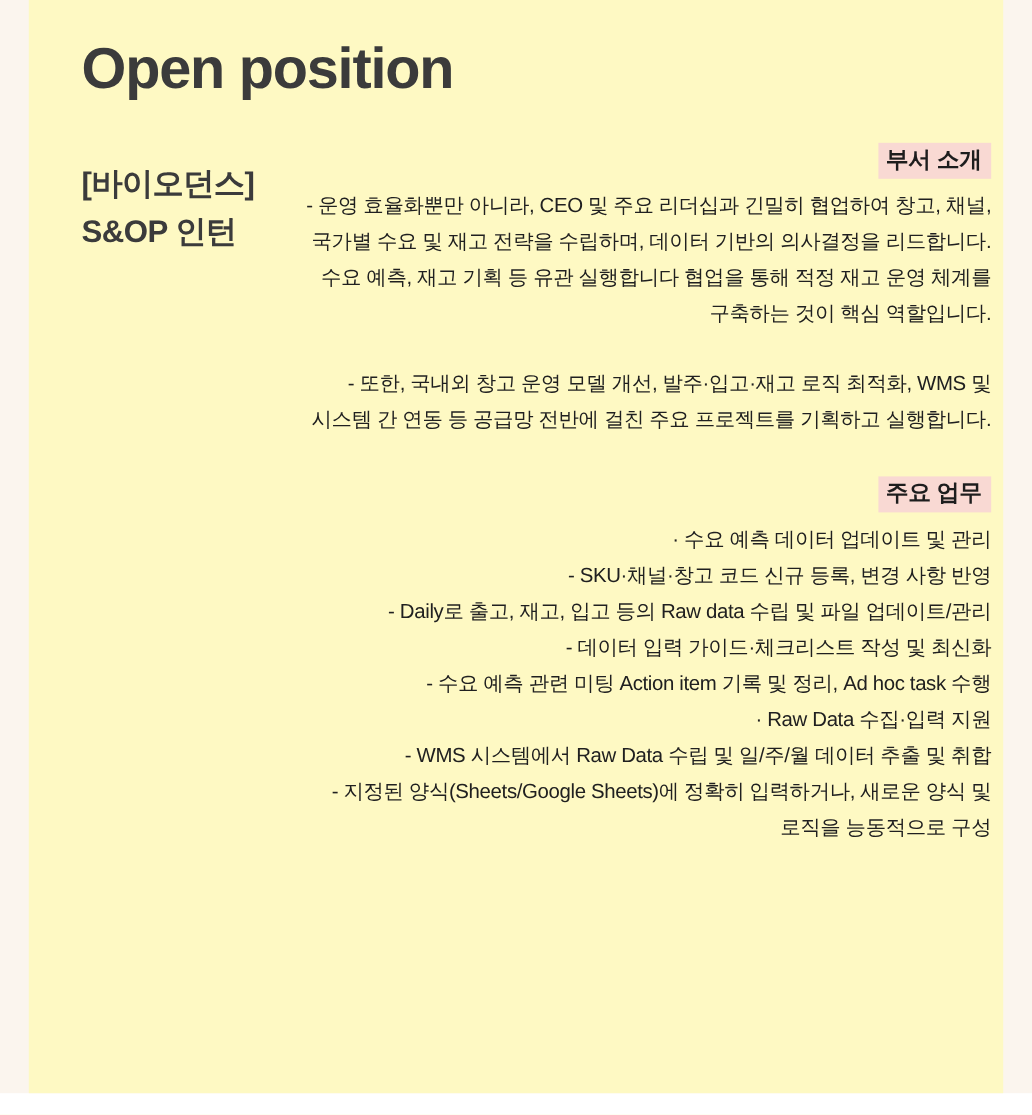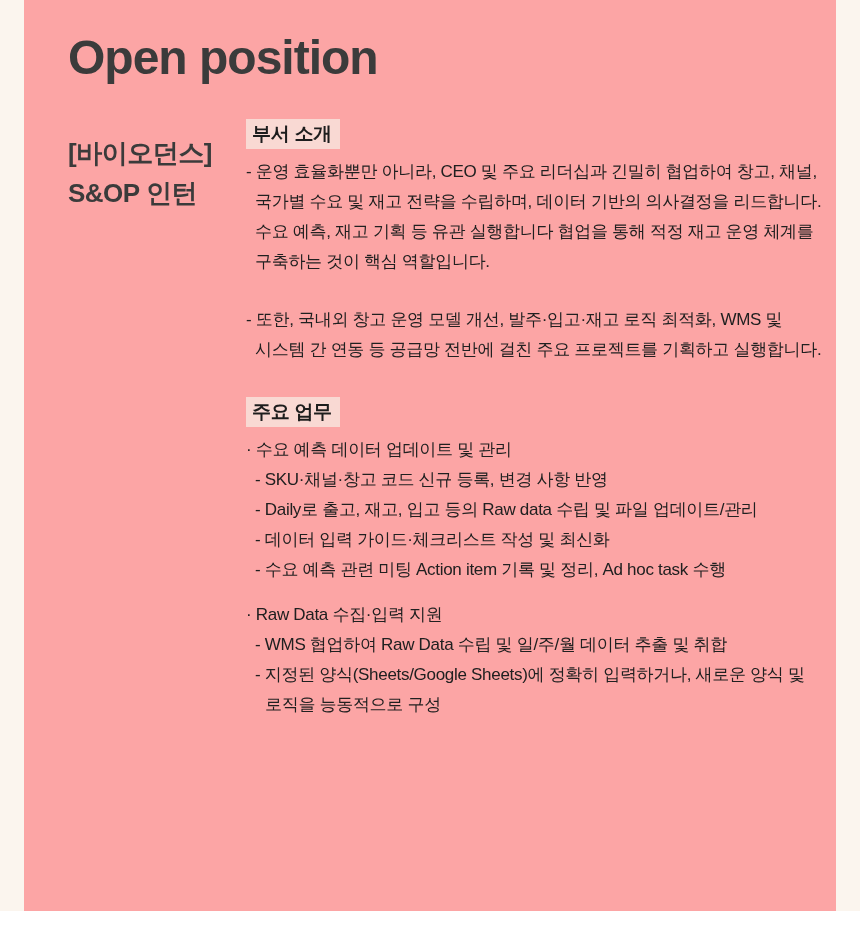--- a/index.html
+++ b/index.html
@@ -9,21 +9,21 @@
     font-family: "Liberation Sans", "DejaVu Sans", sans-serif;
     -webkit-font-smoothing: antialiased;
   }
   .cream-band {
     width: 860px; height: 911px;
     background: #fbf5ee;
     box-sizing: border-box;
     padding: 0 24px;
   }
   .card {
-    background: #fca5a5;
+    background: #fef9c3;
     height: 100%;
     box-sizing: border-box;
     padding: 30px 8px 0 44px;
     overflow: hidden;
   }
   .page-title {
     font-size: 48px;
     font-weight: 800;
     letter-spacing: -1px;
     color: #3b3b3b;
@@ -43,35 +43,36 @@
     line-height: 40px;
     letter-spacing: -0.5px;
   }
   .right-col {
     flex: 1 1 auto;
     color: #202020;
     font-size: 17px;
     line-height: 30px;
     letter-spacing: -0.3px;
     padding-right: 2px;
+    text-align: right;
   }
   .section-heading {
     display: inline-block;
     background: #f9d9d3;
     font-size: 19px;
     font-weight: 800;
     color: #1d1d1d;
     line-height: 23px;
     padding: 3px 8px 4px 6px;
     margin: 0 0 8px 0;
   }
   .section { margin: 0; }
   .section + .section { margin-top: 32px; }
   .para + .para { margin-top: 28px; }
-  .group + .group { margin-top: 15px; }
+  .group + .group { }
   .ln0 { padding-left: 0; }
   .ln1 { padding-left: 9px; }
   .ln2 { padding-left: 19px; }
   .heading-row { line-height: 0; }
 </style>
 </head>
 <body>
 
 <div class="cream-band">
   <div class="card">
@@ -111,21 +112,21 @@
           <div class="group">
             <div class="ln0">· 수요 예측 데이터 업데이트 및 관리</div>
             <div class="ln1">- SKU·채널·창고 코드 신규 등록, 변경 사항 반영</div>
             <div class="ln1">- Daily로 출고, 재고, 입고 등의 Raw data 수립 및 파일 업데이트/관리</div>
             <div class="ln1">- 데이터 입력 가이드·체크리스트 작성 및 최신화</div>
             <div class="ln1">- 수요 예측 관련 미팅 Action item 기록 및 정리, Ad hoc task 수행</div>
           </div>
 
           <div class="group">
             <div class="ln0">· Raw Data 수집·입력 지원</div>
-            <div class="ln1">- WMS 협업하여 Raw Data 수립 및 일/주/월 데이터 추출 및 취합</div>
+            <div class="ln1">- WMS 시스템에서 Raw Data 수립 및 일/주/월 데이터 추출 및 취합</div>
             <div class="ln1">- 지정된 양식(Sheets/Google Sheets)에 정확히 입력하거나, 새로운 양식 및</div>
             <div class="ln2">로직을 능동적으로 구성</div>
           </div>
 
         </div>
 
       </div>
     </div>
   </div>
 </div>

